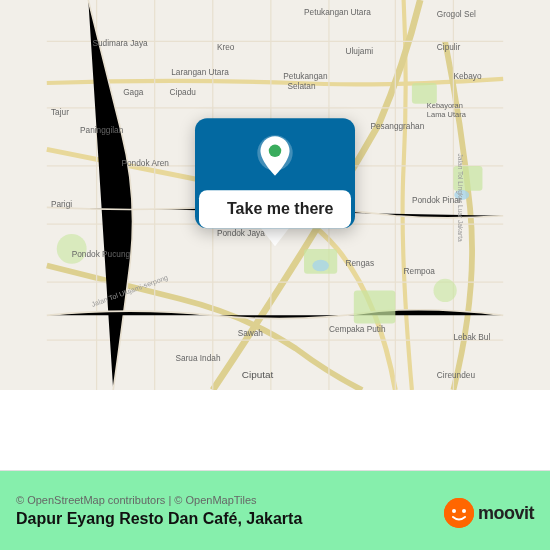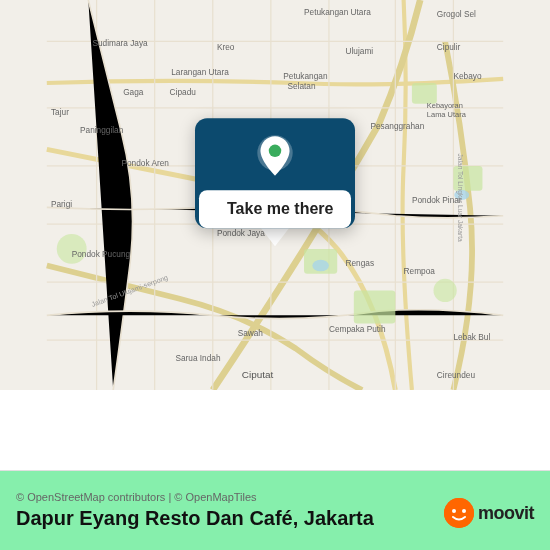--- a/index.html
+++ b/index.html
@@ -33,21 +33,21 @@
       top: 50%;
       left: 50%;
       transform: translate(-50%, -60%);
       display: flex;
       flex-direction: column;
       align-items: center;
       z-index: 10;
     }
 
     #popup-box {
-      background: #0c4a6e;
+      background: #0369a1;
       border-radius: 12px;
       width: 160px;
       height: 110px;
       display: flex;
       align-items: center;
       justify-content: center;
       box-shadow: 0 4px 16px rgba(0,0,0,0.25);
       position: relative;
     }
 
@@ -100,21 +100,21 @@
       left: 0;
     }
 
     #attribution {
       font-size: 11px;
       color: #666;
       margin-bottom: 4px;
     }
 
     #place-name {
-      font-size: 20px;
+      font-size: 16px;
       font-weight: 600;
       color: #111;
     }
 
     
     #moovit-logo {
       position: absolute;
       bottom: 22px;
       right: 16px;
       display: flex;

